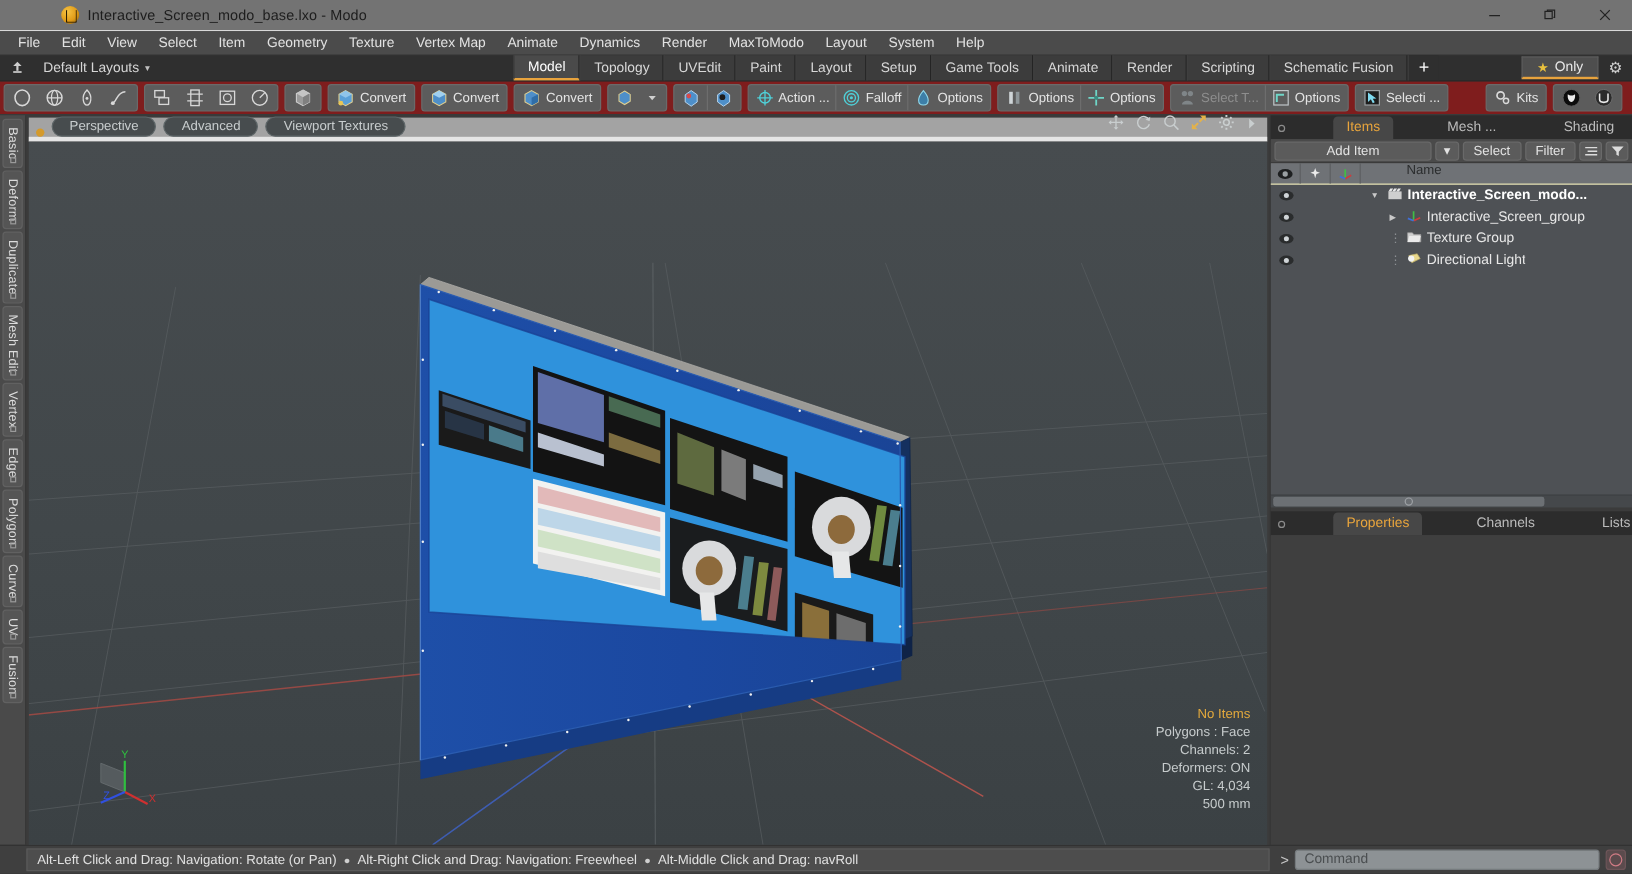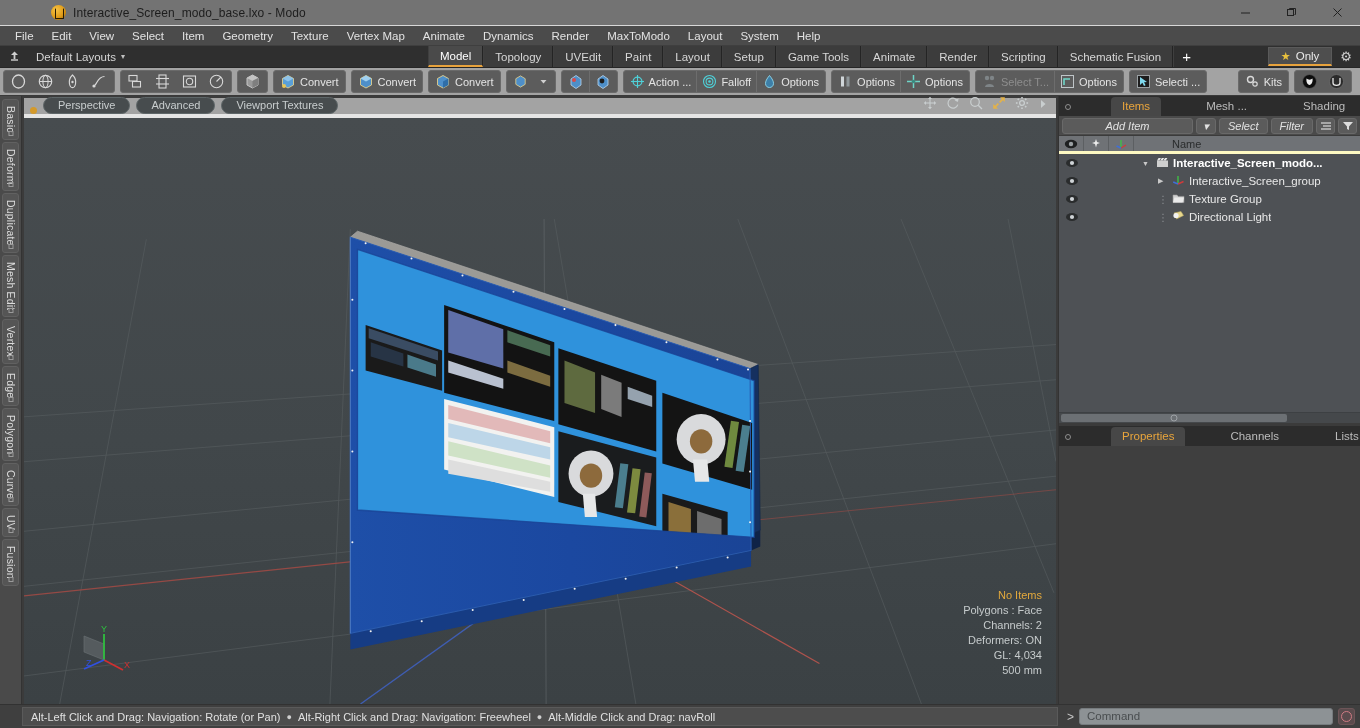--- a/index.html
+++ b/index.html
@@ -70,21 +70,21 @@
   .only-btn {
     display: flex; align-items: center; gap: 5px; background: #4e4e4e; color: #e9e9e9;
     font-size: 11.5px; padding: 2px 12px; border: 1px solid #5a5a5a; border-bottom: 2px solid #e8a33d;
     height: 19px;
   }
   .star { color: #e8c03d; font-size: 11px; }
   .gear-sm { color: #cfcfcf; font-size: 13px; padding: 0 4px; }
 
   
   .toolbar {
-    height: 28px; flex: 0 0 28px; background: #a3a3a3; display: flex; align-items: center;
+    height: 28px; flex: 0 0 28px; background: #7f1d1d; display: flex; align-items: center;
     padding: 0 3px; gap: 0px; border-bottom: 1px solid #3a3a3a;
   }
   .tgrp {
     display: flex; align-items: center; height: 23px; background: #5c5c5c;
     border: 1px solid #6a6a6a; border-radius: 3px; margin-right: 5px; padding: 0 1px;
   }
   .tbtn {
     display: flex; align-items: center; gap: 4px; height: 21px; padding: 0 5px;
     font-size: 11px; color: #e4e4e4; white-space: nowrap;
   }
@@ -155,29 +155,29 @@
   .ptab.active { background: #474747; color: #e9a53c; }
   .pt-right { margin-left: auto; display: flex; align-items: center; gap: 6px; padding: 0 5px 3px 0; color: #9e9e9e; font-size: 10px; }
 
   .items-toolbar {
     height: 20px; flex: 0 0 20px; background: #4a4a4a; display: flex; align-items: center; gap: 3px;
     padding: 0 3px; border-bottom: 1px solid #3b3b3b;
   }
   .btn-flat {
     height: 16px; background: #5b5b5b; border: 1px solid #696969; border-radius: 3px;
     font-size: 11px; color: #e2e2e2; display: flex; align-items: center; justify-content: center;
-    padding: 0 8px; line-height: 14px; white-space: nowrap; font-style: italic;
+    padding: 0 8px; line-height: 14px; white-space: nowrap;
   }
   .btn-add { flex: 1 1 auto; }
   .btn-caret { width: 20px; padding: 0; }
   .btn-icon { width: 19px; padding: 0; }
 
   .items-head {
-    height: 18px; flex: 0 0 18px; background: #6f7276; display: flex; align-items: center;
-    font-size: 11px; color: #1f2122; border-bottom: 3px solid #fef9c3;
+    height: 18px; flex: 0 0 18px; background: #6f7276; display: flex; align-items: flex-start;
+    font-size: 11px; color: #1f2122; border-bottom: 1px solid #fef9c3;
   }
   .ih-cell { width: 25px; display: flex; align-items: center; justify-content: center; border-right: 1px solid #5c5f62; height: 100%; }
   .ih-name { flex: 1; padding-left: 38px; color: #2a2c2d; }
 
   .items-list { flex: 1; background: #4e5155; overflow: hidden; position: relative; }
   .irow { height: 18px; display: flex; align-items: center; font-size: 11.5px; color: #e8e8e8; }
   .ieye { width: 25px; display: flex; align-items: center; justify-content: center; }
   .icol { width: 25px; }
   .iname { display: flex; align-items: center; gap: 4px; padding-left: 8px; white-space: nowrap; overflow: hidden; }
   .iname.bold { font-weight: bold; color: #fff; }

